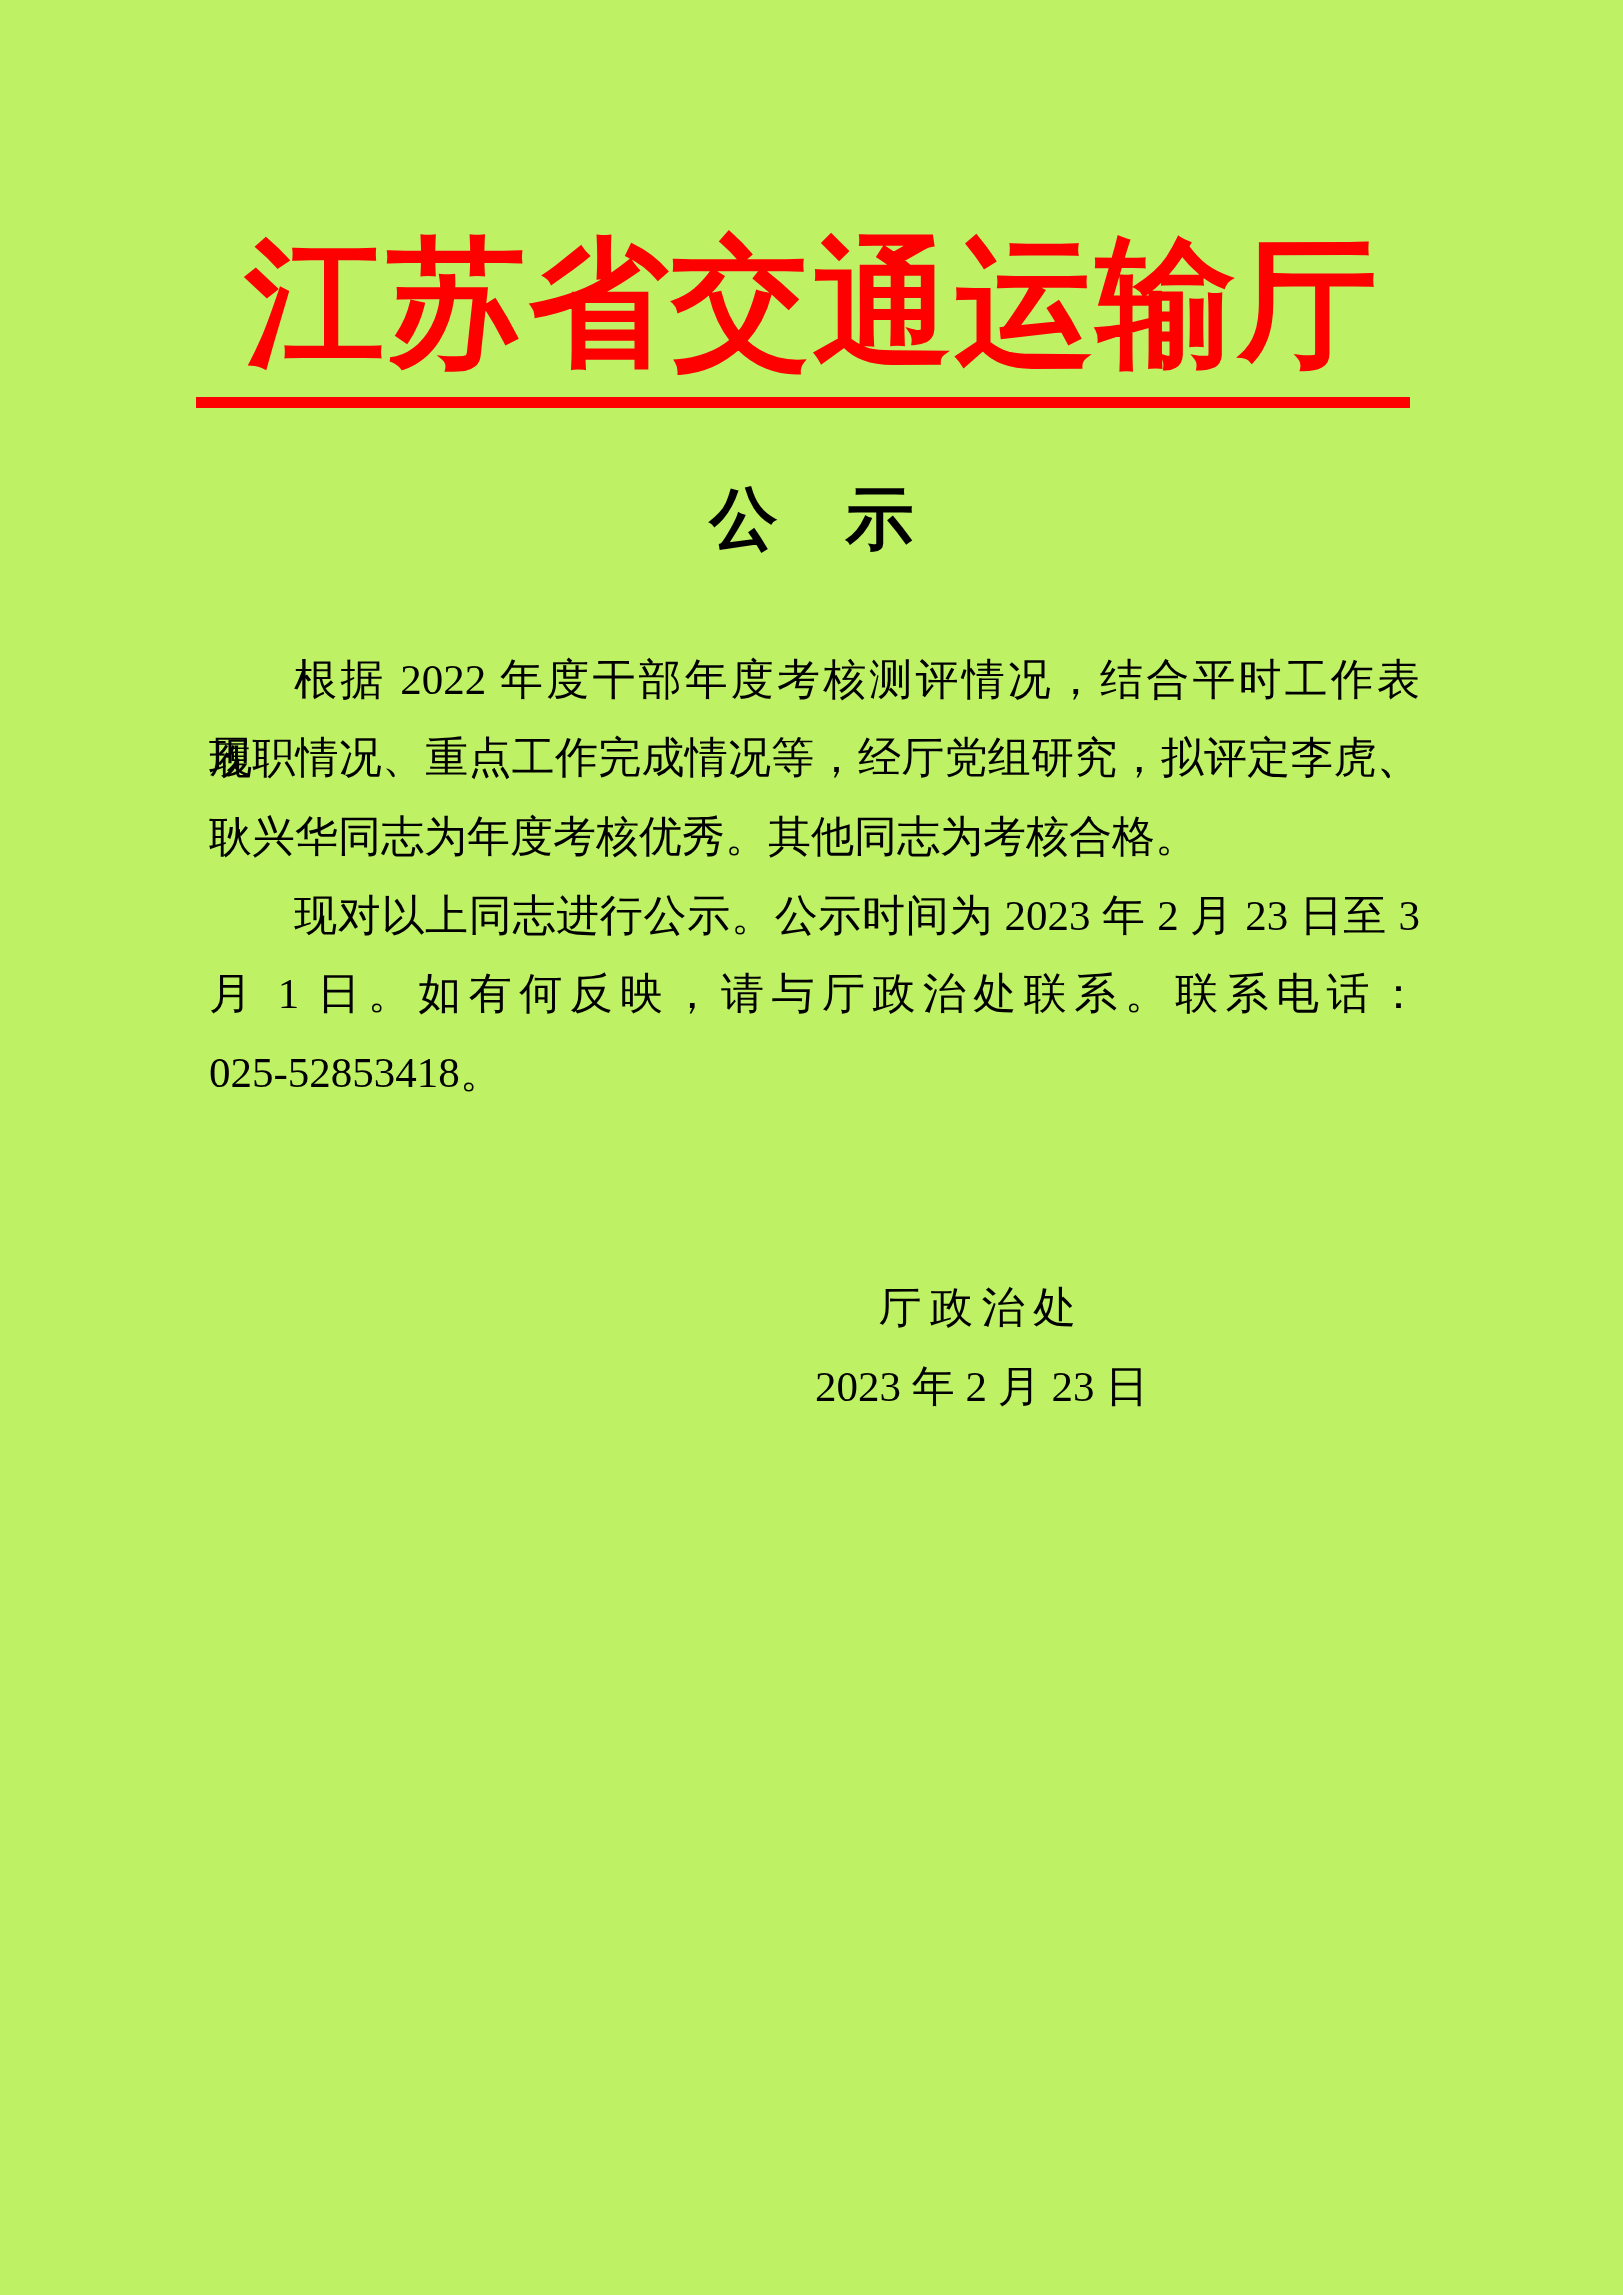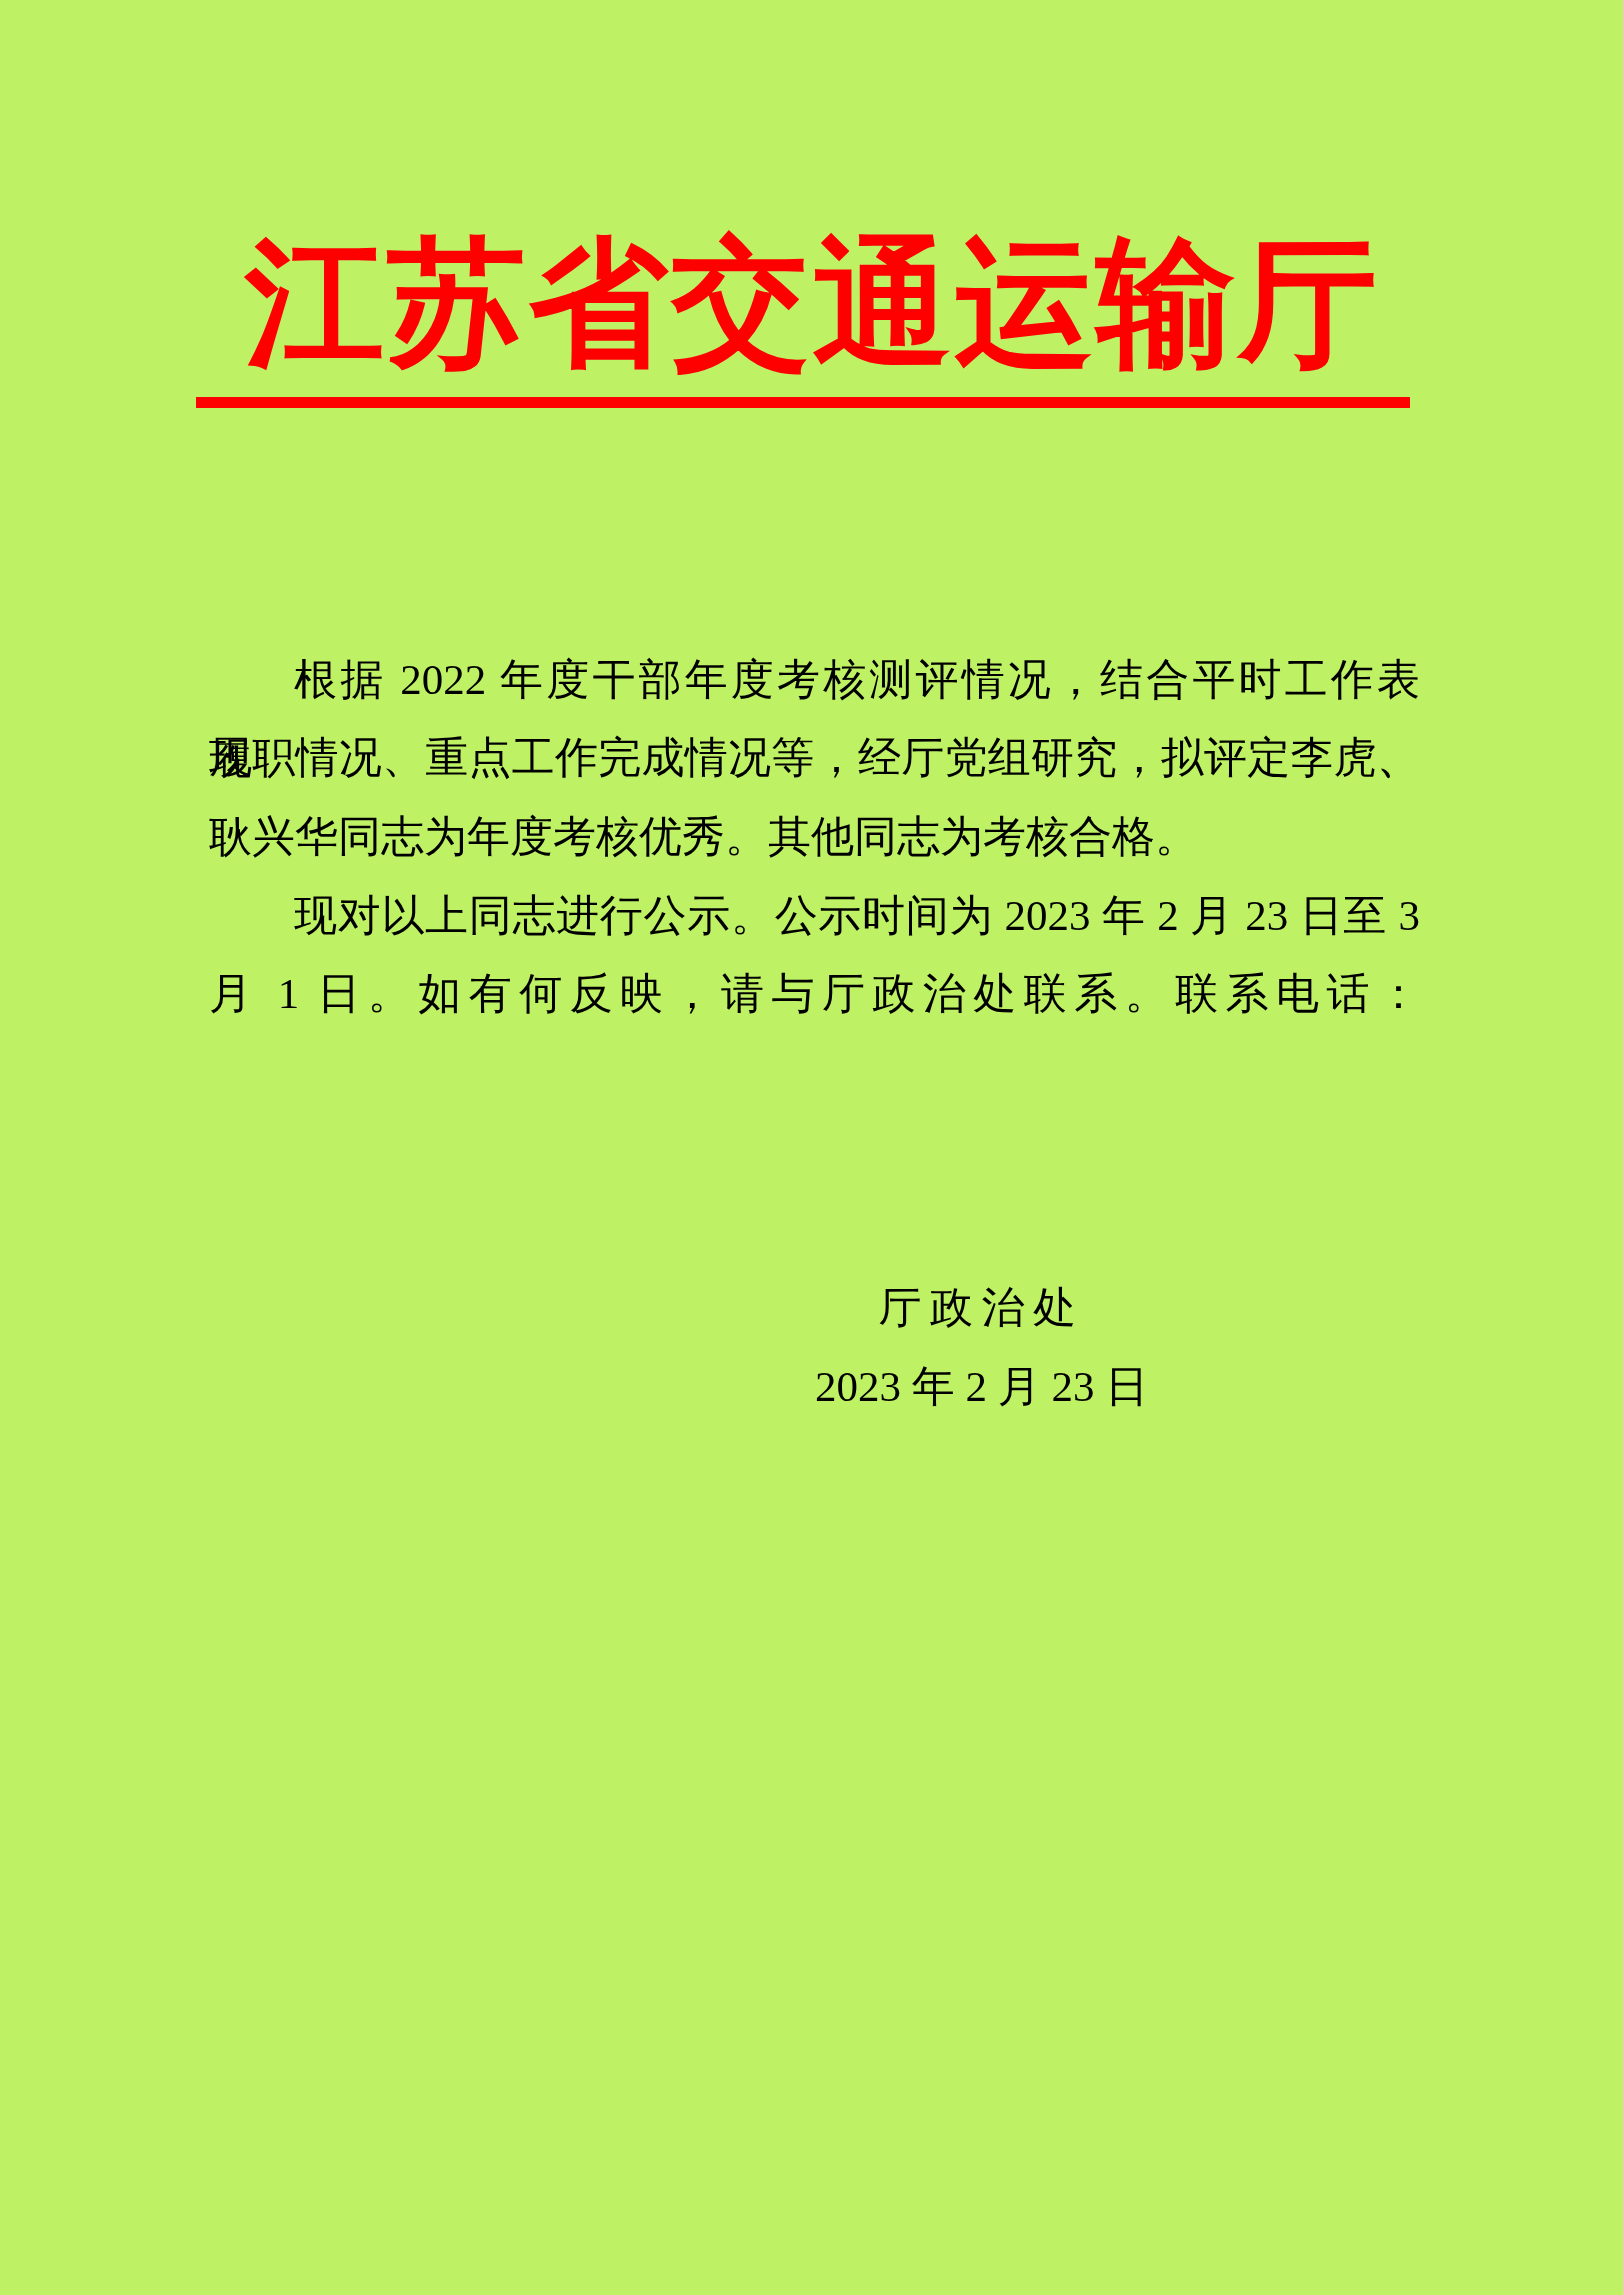--- a/index.html
+++ b/index.html
@@ -94,31 +94,33 @@
 </style>
 </head>
 <body>
 
 <div class="page">
 
   <div class="org-header">江苏省交通运输厅</div>
 
   <div class="red-rule"></div>
 
+  <div class="doc-title">公　示</div>
 
   <div class="body-line l0 indent justify">根据 2022 年度干部年度考核测评情况，结合平时工作表现、</div>
 
   <div class="body-line l1 justify">履职情况、重点工作完成情况等，经厅党组研究，拟评定李虎、</div>
 
   <div class="body-line l2">耿兴华同志为年度考核优秀。其他同志为考核合格。</div>
 
   <div class="body-line l3 indent justify">现对以上同志进行公示。公示时间为 2023 年 2 月 23 日至 3</div>
 
   <div class="body-line l4 justify">月 1 日。如有何反映，请与厅政治处联系。联系电话：</div>
 
+  <div class="body-line l5">025-52853418。</div>
 
 
   <div class="sig-wrap">
     <div class="sig-dept">厅政治处</div>
     <div class="sig-date">2023 年 2 月 23 日</div>
   </div>
 
 </div>
 
 

